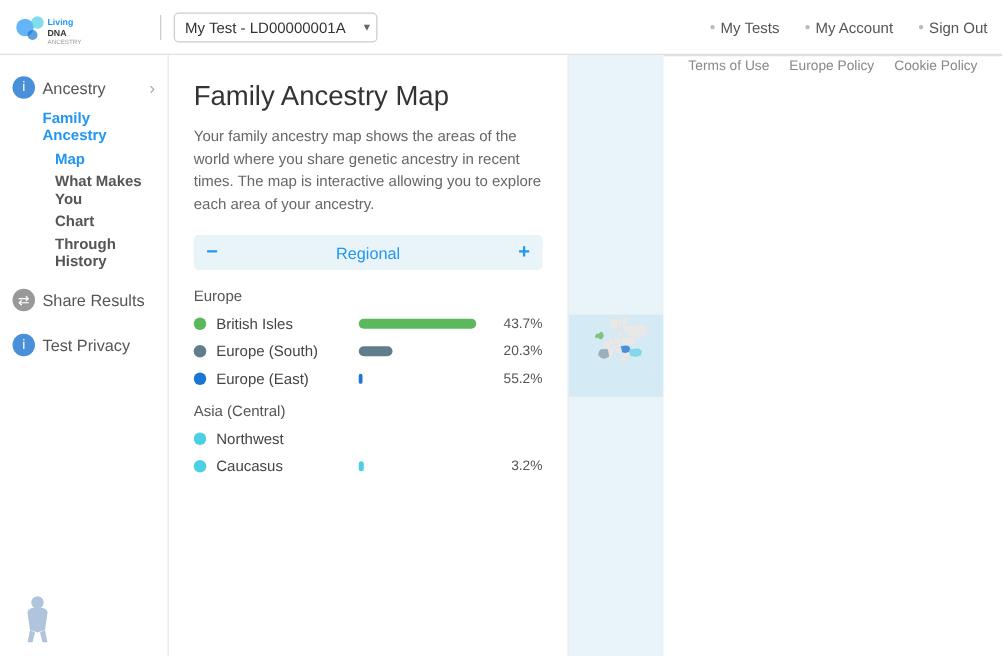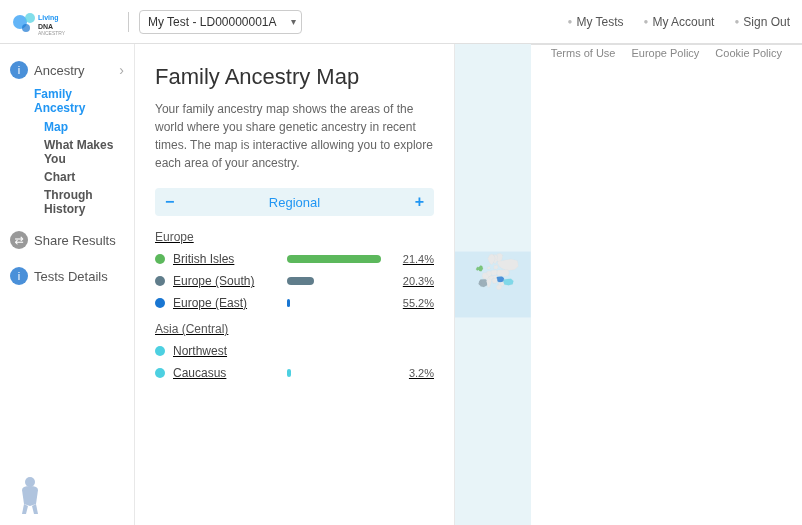--- a/index.html
+++ b/index.html
@@ -63,21 +63,21 @@
     
     .filter-bar {
       display: flex; align-items: center; justify-content: space-between;
       background: #e8f4f8; border-radius: 4px; padding: 6px 10px;
       margin-bottom: 14px;
     }
     .filter-btn { background: none; border: none; cursor: pointer; font-size: 16px; color: #2196f3; font-weight: bold; line-height: 1; }
     .filter-label { font-size: 13px; color: #2196f3; font-weight: 500; }
 
     
-    .region-section { margin-bottom: 12px; text-decoration: underline; }
+    .region-section { margin-bottom: 12px; }
     .region-title { font-size: 12px; color: #555; margin-bottom: 8px; }
     .ancestry-item { display: flex; align-items: center; gap: 8px; margin-bottom: 8px; }
     .ancestry-dot { width: 10px; height: 10px; border-radius: 50%; flex-shrink: 0; }
     .dot-green { background: #5cb85c; }
     .dot-darkgray { background: #607d8b; }
     .dot-blue { background: #1976d2; }
     .dot-cyan { background: #4dd0e1; }
     .ancestry-name { font-size: 12px; color: #444; flex: 1; min-width: 80px; }
     .ancestry-bar-wrap { flex: 1; }
     .ancestry-bar { height: 8px; border-radius: 4px; }
@@ -143,21 +143,21 @@
     </div>
     <div class="sidebar-section">
       <div class="sidebar-item">
         <span class="icon icon-gray">⇄</span>
         <span class="sidebar-item-label">Share Results</span>
       </div>
     </div>
     <div class="sidebar-section">
       <div class="sidebar-item">
         <span class="icon icon-blue">i</span>
-        <span class="sidebar-item-label">Tests Details</span>
+        <span class="sidebar-item-label">Test Privacy</span>
       </div>
     </div>
   </div>
 
   <div class="content-area">
     <div class="page-content">
 
       <div class="left-panel">
         <h1 class="page-title">Family Ancestry Map</h1>
         <p class="page-description">Your family ancestry map shows the areas of the world where you share genetic ancestry in recent times. The map is interactive allowing you to explore each area of your ancestry.</p>
@@ -170,21 +170,21 @@
 
         <div class="region-section">
           <div class="region-title">Europe</div>
 
           <div class="ancestry-item">
             <span class="ancestry-dot dot-green"></span>
             <span class="ancestry-name">British Isles</span>
             <div class="ancestry-bar-wrap">
               <div class="ancestry-bar bar-green" style="width:90%;"></div>
             </div>
-            <span class="ancestry-pct">21.4%</span>
+            <span class="ancestry-pct">43.7%</span>
           </div>
 
           <div class="ancestry-item">
             <span class="ancestry-dot dot-darkgray"></span>
             <span class="ancestry-name">Europe (South)</span>
             <div class="ancestry-bar-wrap">
               <div class="ancestry-bar bar-darkgray" style="width:26%;"></div>
             </div>
             <span class="ancestry-pct">20.3%</span>
           </div>

